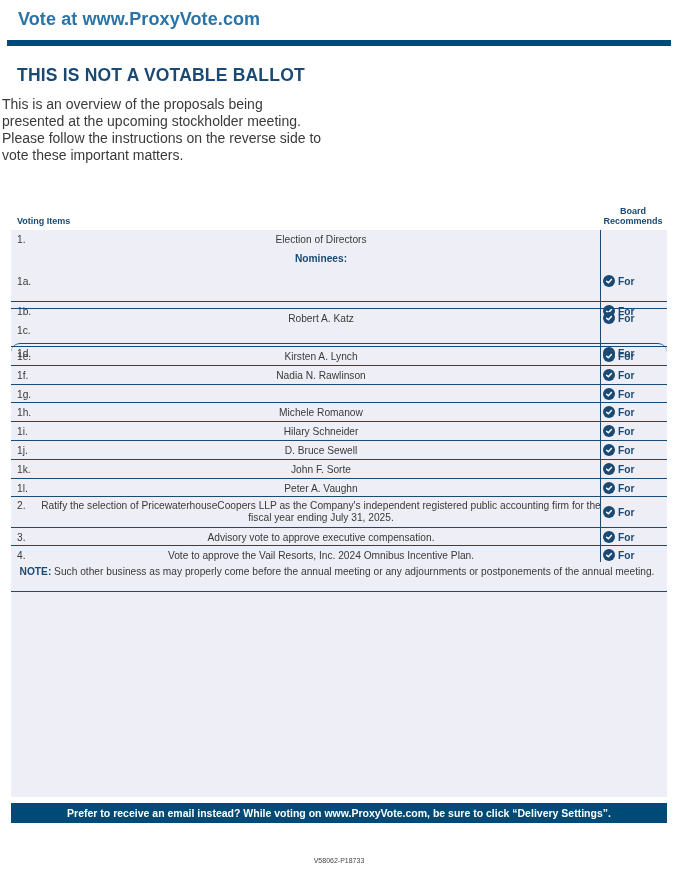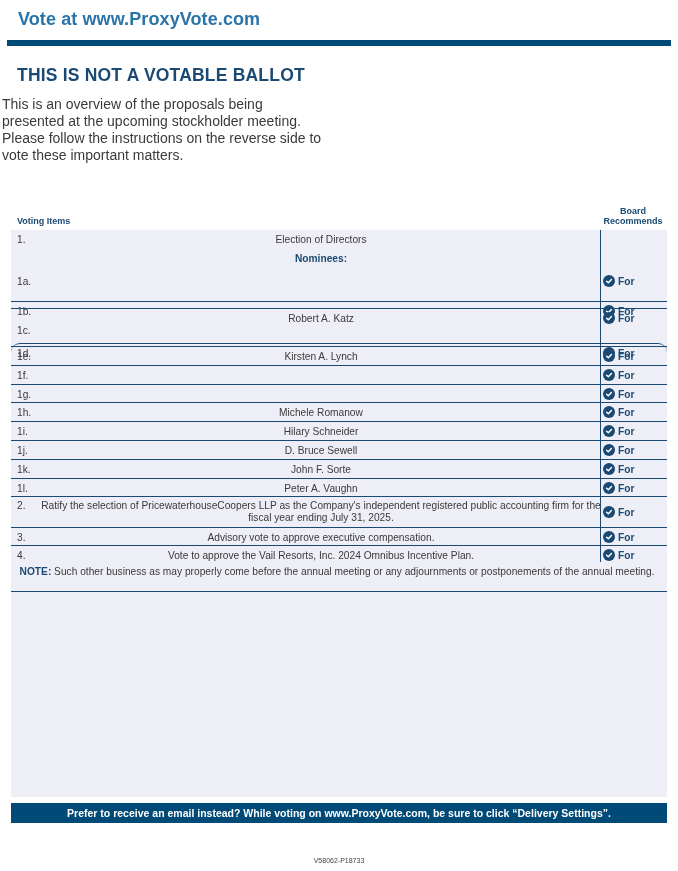--- a/index.html
+++ b/index.html
@@ -103,20 +103,21 @@
         <span class="check">
           <svg viewBox="0 0 10 10">
             <path d="M2 5.2 L4.2 7.3 L8 3" stroke="#fff" stroke-width="1.8" fill="none" stroke-linecap="round" stroke-linejoin="round"></path>
           </svg>
         </span>
         <span>For</span>
       </span>
     </div>
     <div class="row bordered" style="top: 365px; height: 19px;">
       <span class="num" style="top:4px">1f.</span>
+      <span class="txt" style="top:4px">Nadia N. Rawlinson</span>
       <span class="rec" style="top:3px">
         <span class="check">
           <svg viewBox="0 0 10 10">
             <path d="M2 5.2 L4.2 7.3 L8 3" stroke="#fff" stroke-width="1.8" fill="none" stroke-linecap="round" stroke-linejoin="round"></path>
           </svg>
         </span>
         <span>For</span>
       </span>
     </div>
     <div class="row bordered" style="top: 384px; height: 19px;">

